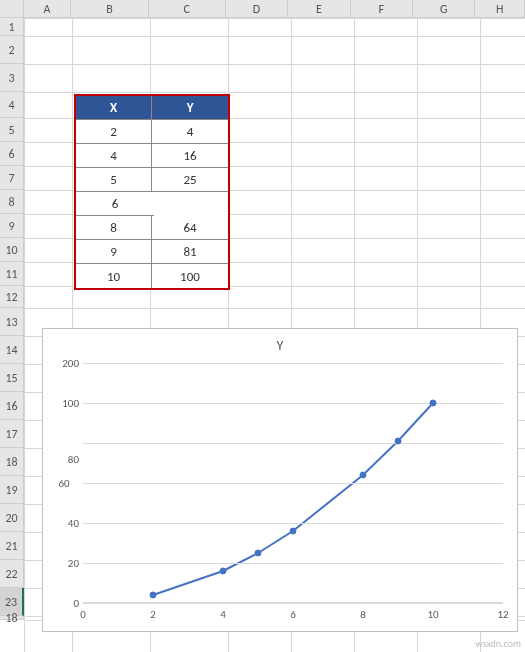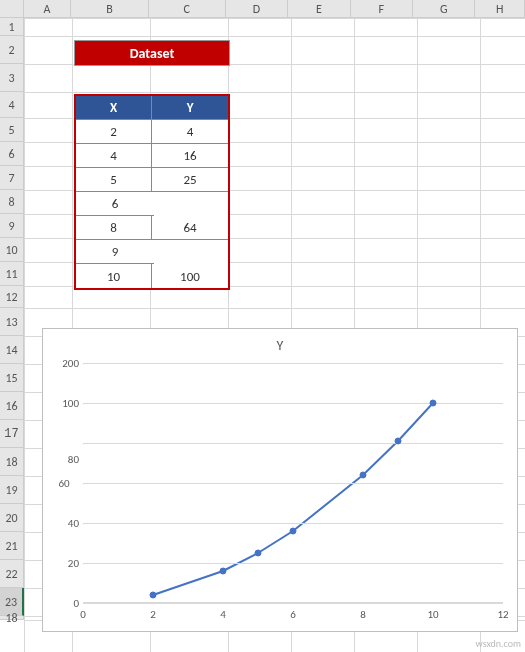--- a/index.html
+++ b/index.html
@@ -182,21 +182,21 @@
         <div class="row-head" style="height: 24px;">7</div>
         <div class="row-head" style="height: 24px;">8</div>
         <div class="row-head" style="height: 24px;">9</div>
         <div class="row-head" style="height: 24px;">10</div>
         <div class="row-head" style="height: 24px;">11</div>
         <div class="row-head" style="height: 22px;">12</div>
         <div class="row-head" style="height: 28px;">13</div>
         <div class="row-head" style="height: 28px;">14</div>
         <div class="row-head" style="height: 28px;">15</div>
         <div class="row-head" style="height: 28px;">16</div>
-        <div class="row-head" style="height: 28px; font-family: Liberation Mono, monospace;">17</div>
+        <div class="row-head" style="height: 28px;">17</div>
         <div class="row-head" style="height: 28px;">18</div>
         <div class="row-head" style="height: 28px;">19</div>
         <div class="row-head" style="height: 28px;">20</div>
         <div class="row-head" style="height: 28px;">21</div>
         <div class="row-head" style="height: 28px;">22</div>
         <div class="row-head sel" style="height: 28px;">23</div>
         <div class="row-head" style="height: 4px;">18</div>
       </div>
     <div class="cells">
       <div class="gridlines">
@@ -228,23 +228,20 @@
           <div class="gl-h" style="top: 430px;"></div>
           <div class="gl-h" style="top: 458px;"></div>
           <div class="gl-h" style="top: 486px;"></div>
           <div class="gl-h" style="top: 514px;"></div>
           <div class="gl-h" style="top: 542px;"></div>
           <div class="gl-h" style="top: 570px;"></div>
           <div class="gl-h" style="top: 598px;"></div>
           <div class="gl-h" style="top: 602px;"></div>
         </div>
 
-      <div class="banner">
-        <span>Dataset</span>
-      </div>
 
       <div class="data-table">
         <div class="dt-row dt-hrow">
           <div class="dt-cell dt-hcell">X</div>
           <div class="dt-cell dt-hcell">Y</div>
         </div>
         <div class="dt-row">
           <div class="dt-cell">2</div>
           <div class="dt-cell">4</div>
         </div>
@@ -258,20 +255,21 @@
         </div>
         <div class="dt-row">
           <div class="dt-cell">6</div>
         </div>
         <div class="dt-row">
           <div class="dt-cell">8</div>
           <div class="dt-cell">64</div>
         </div>
         <div class="dt-row">
           <div class="dt-cell">9</div>
+          <div class="dt-cell">81</div>
         </div>
         <div class="dt-row">
           <div class="dt-cell">10</div>
           <div class="dt-cell">100</div>
         </div>
       </div>
 
       <div class="chart">
         <div class="chart-title">Y</div>
         <div class="plot">

